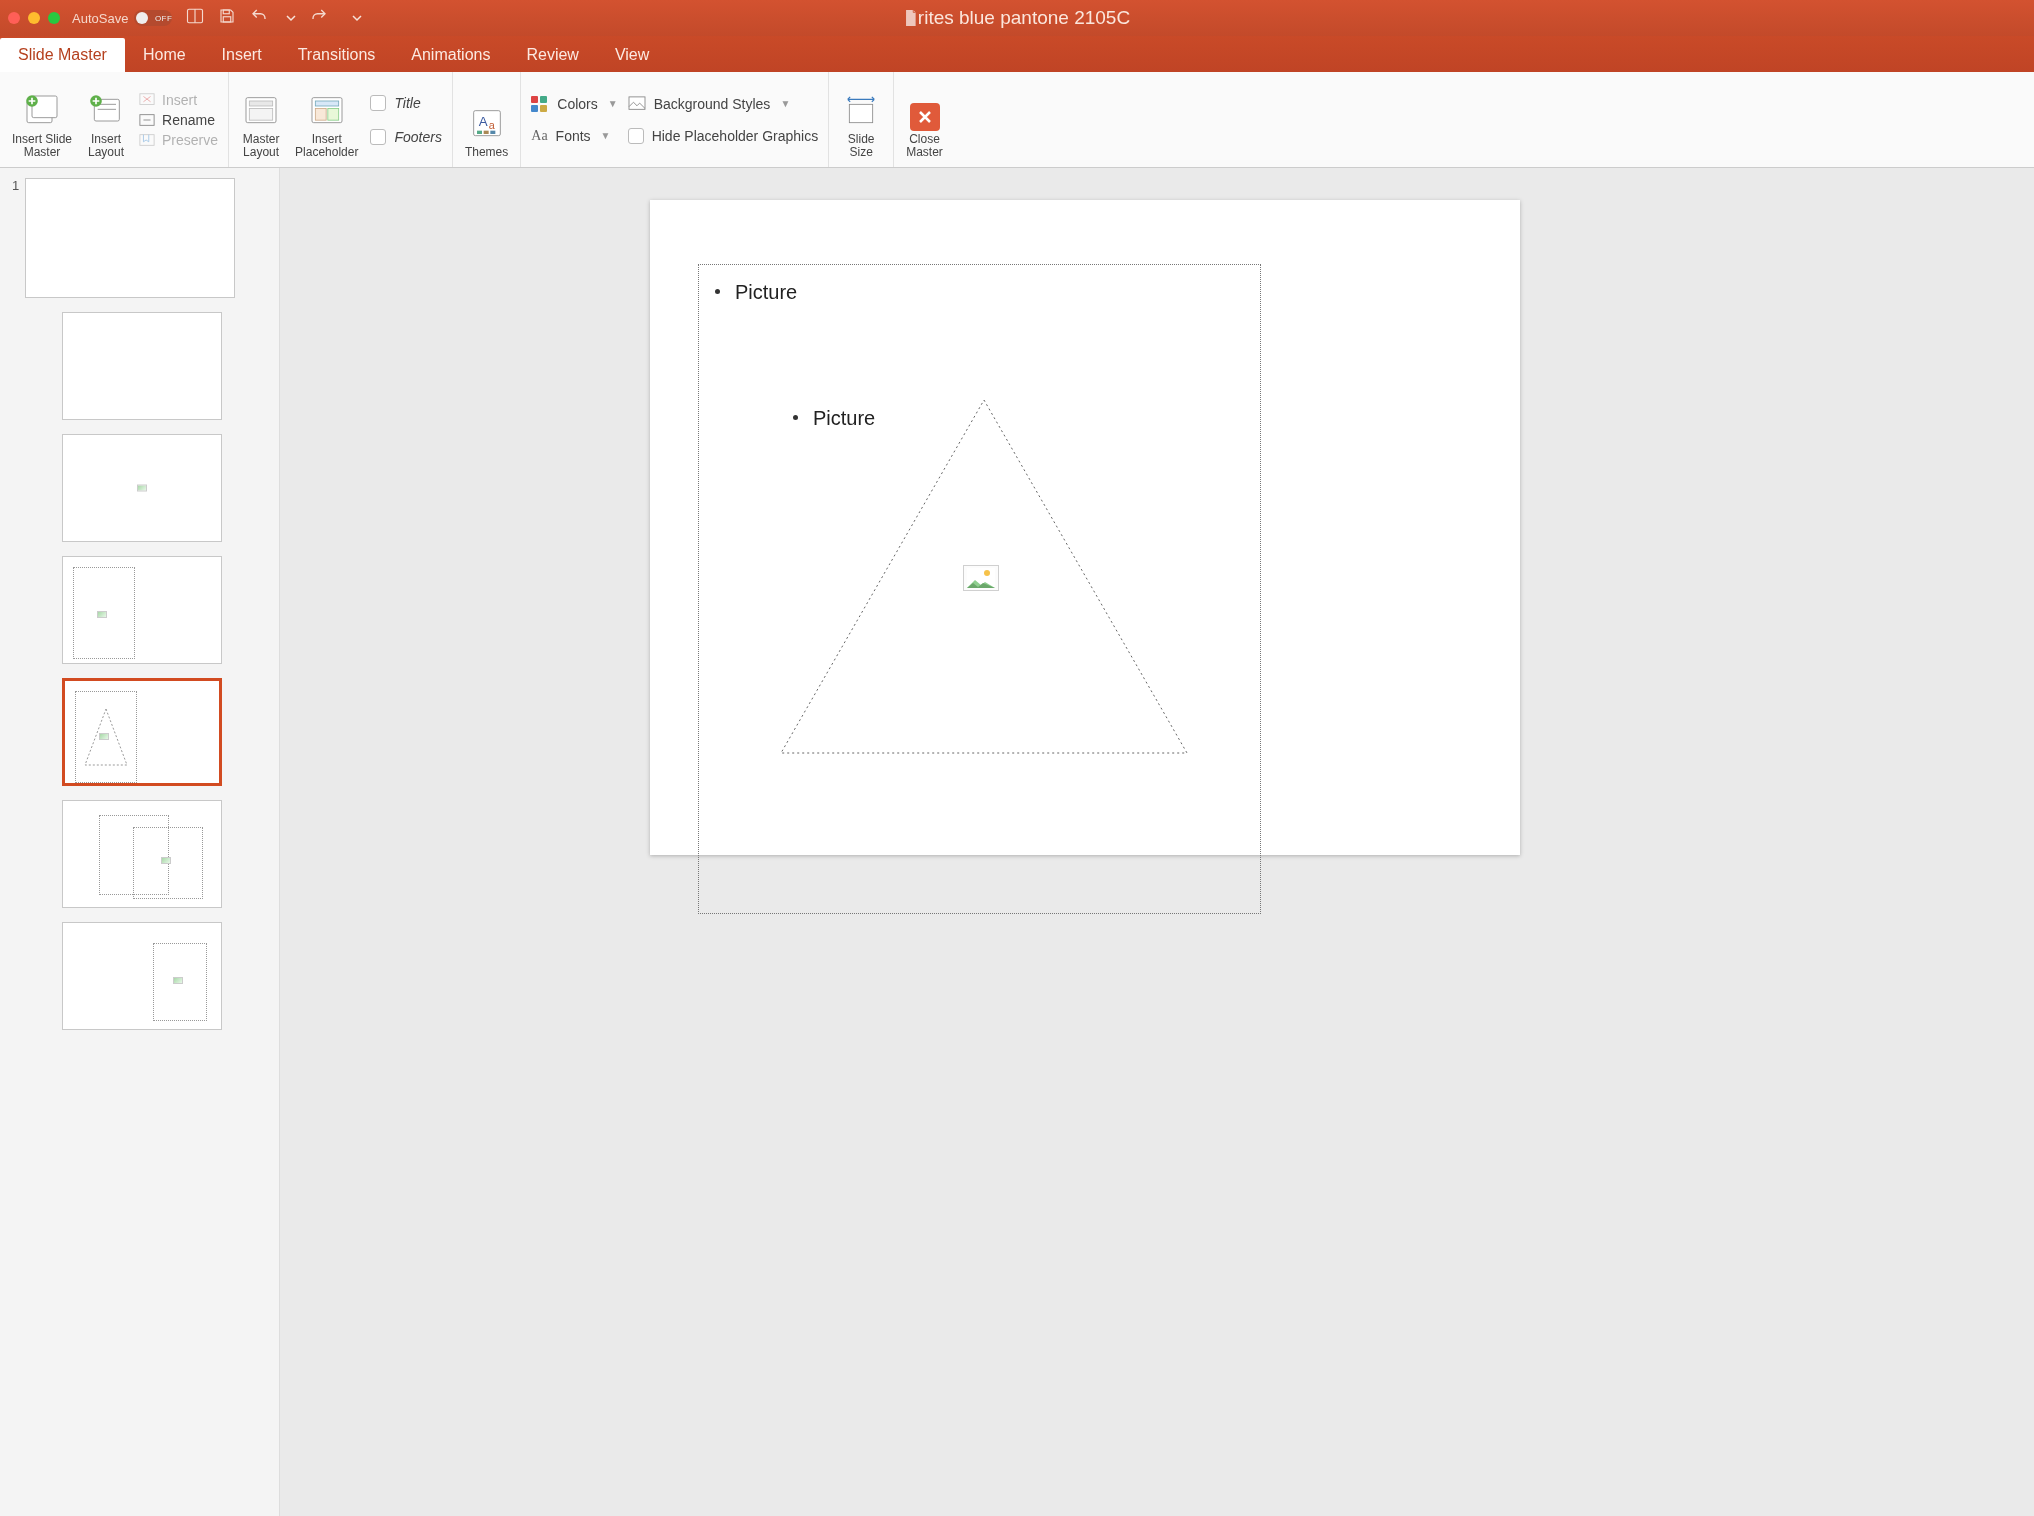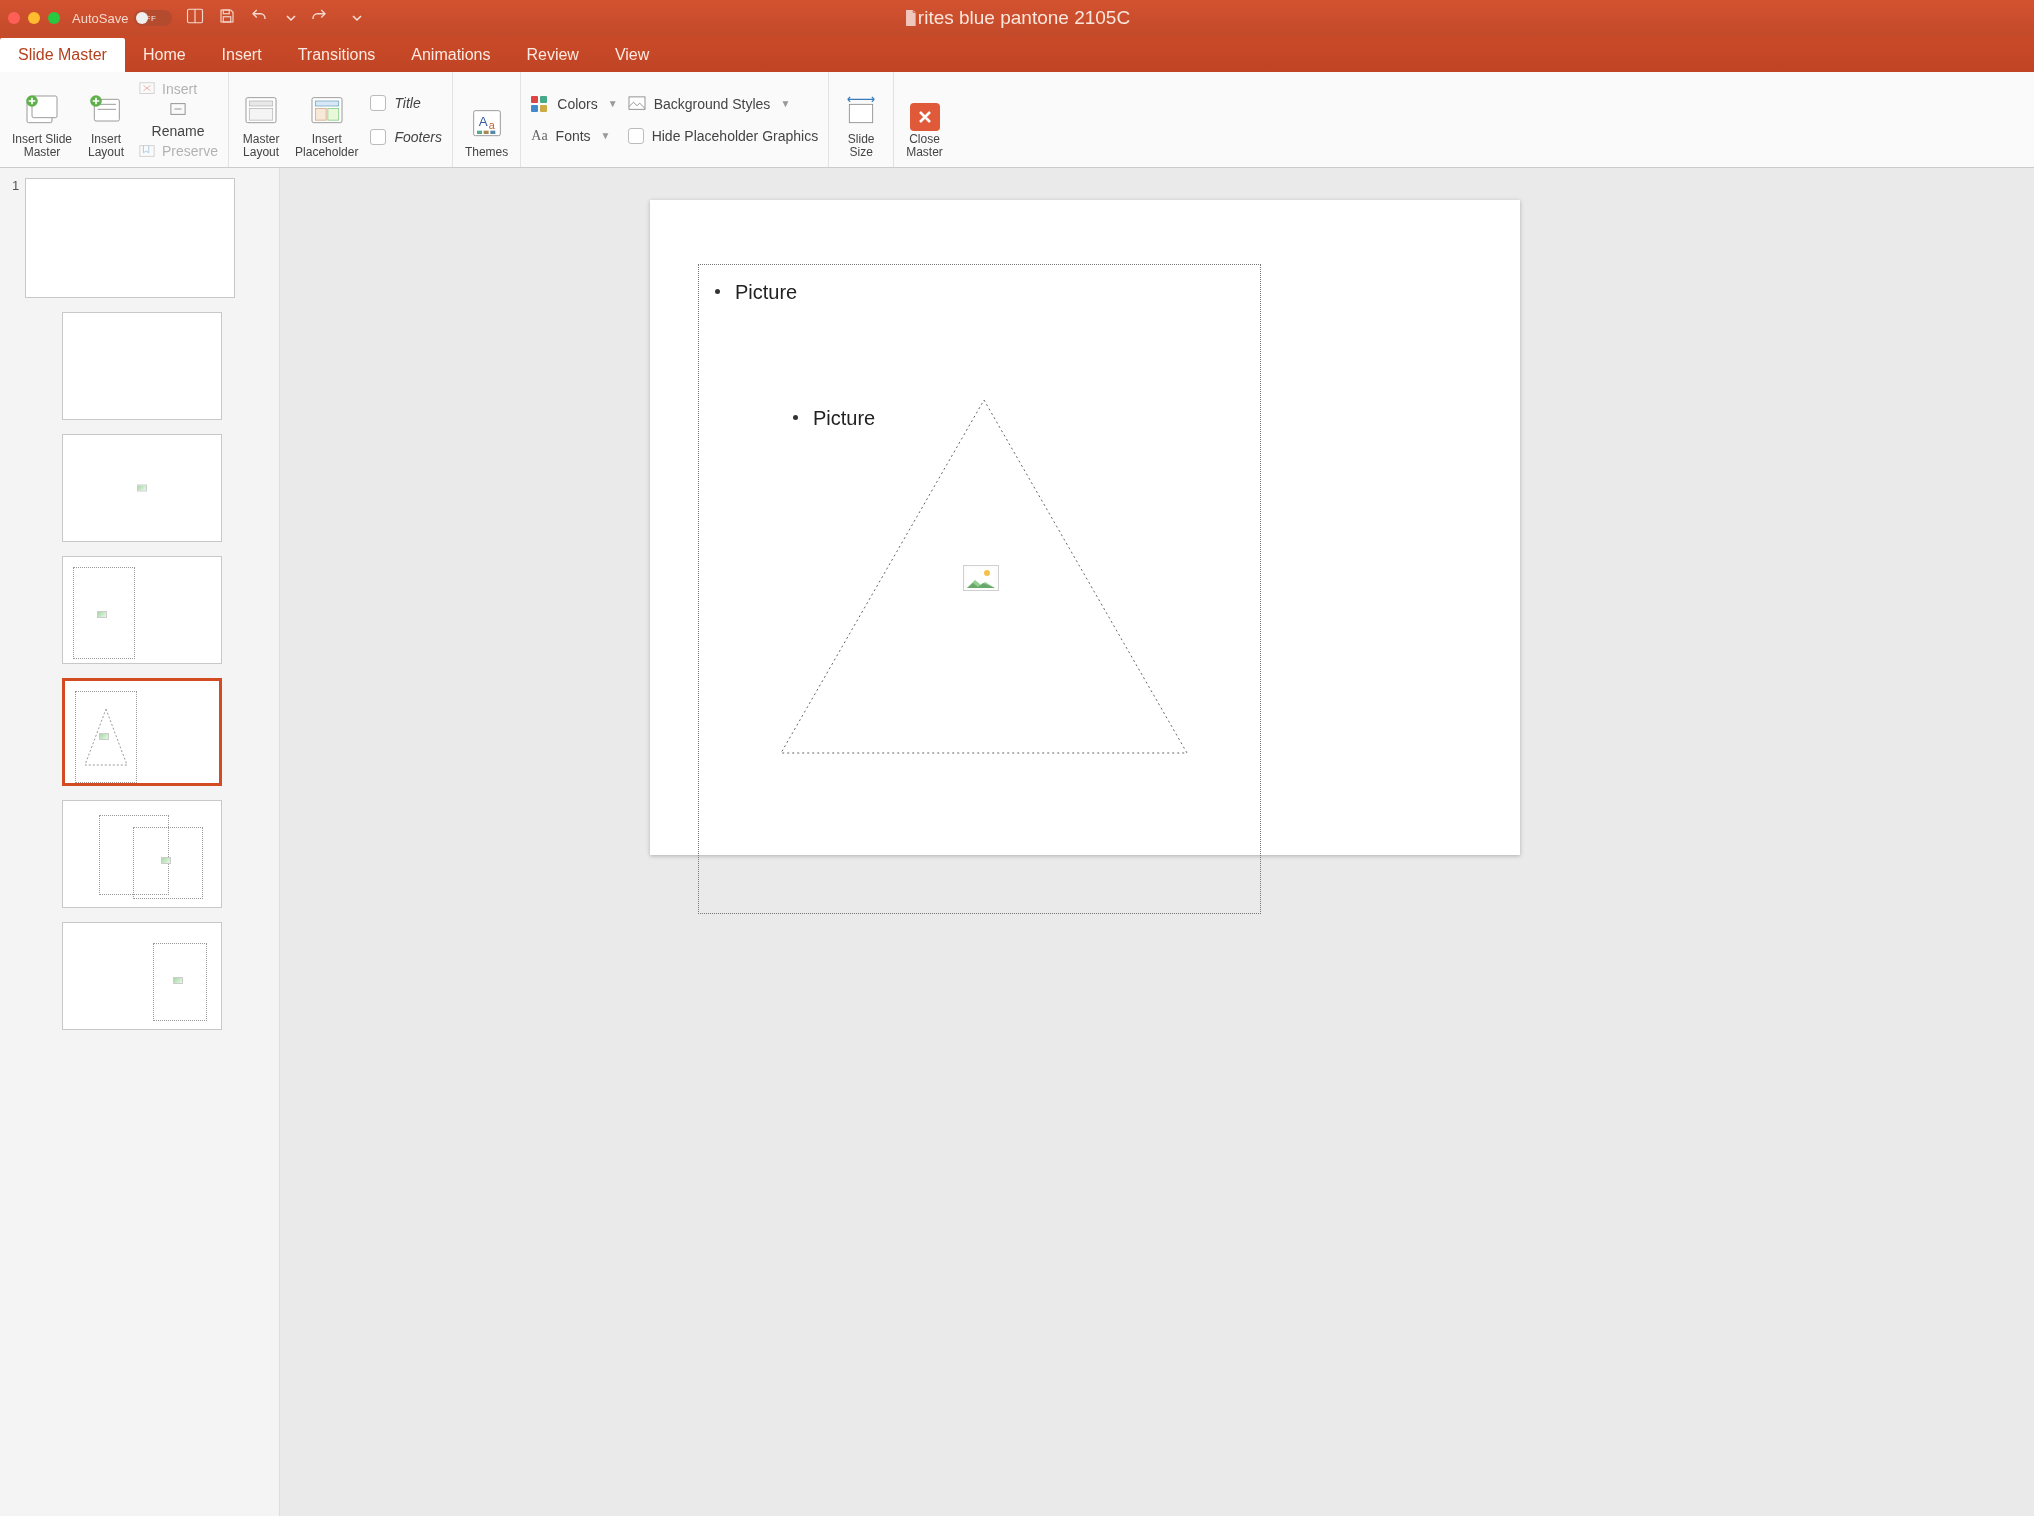--- a/index.html
+++ b/index.html
@@ -18,21 +18,21 @@
   flex-shrink: 0;
 }
 .traffic { display: flex; gap: 8px; margin-right: 12px; }
 .traffic span { width: 12px; height: 12px; border-radius: 50%; display: inline-block; }
 .tl-close { background: #ff5f57; }
 .tl-min { background: #febc2e; }
 .tl-zoom { background: #28c840; }
 .autosave { display: flex; align-items: center; gap: 6px; color: #f5d7cb; font-size: 13px; }
 .toggle { width: 38px; height: 16px; border-radius: 8px; background: #b44a2e; position: relative; display: flex; align-items: center; }
 .toggle .knob { width: 12px; height: 12px; border-radius: 50%; background: #eee; position: absolute; left: 2px; }
-.toggle .off { font-size: 8px; color: #eee; position: absolute; right: 16px; letter-spacing: .5px; }
+.toggle .off { font-size: 8px; color: #eee; position: absolute; right: 0; letter-spacing: .5px; }
 .qat { display: flex; gap: 14px; margin-left: 14px; align-items: center; }
 .qat-icon { width: 18px; height: 18px; fill: #f8e2d9; opacity: .95; }
 .doc-title { position: absolute; left: 50%; transform: translateX(-50%); display: flex; align-items: center; font-size: 19px; text-align: right; }
 .doc-title svg { width: 14px; height: 16px; fill: #fff; opacity: .85; }
 .caret-down { margin-left: 4px; }
 .caret-down svg { width: 10px; height: 10px; fill: #f8e2d9; }
 
 
 .tabsbar {
   height: 36px;
@@ -198,21 +198,21 @@
 Layout</span>
     </div>
     <div class="small-col">
       <div class="small-row" style="opacity:.55;">
         <svg viewBox="0 0 20 18">
             <rect x="2" y="2" width="16" height="12" fill="none" stroke="#aaa"></rect>
             <path d="M6 5l8 6M14 5l-8 6" stroke="#d66"></path>
           </svg>
         <span>Insert</span>
       </div>
-      <div class="small-row" style="color:#444;flex-direction:column;">
+      <div class="small-row" style="color:#444;">
         <svg viewBox="0 0 20 18">
             <rect x="2" y="3" width="16" height="12" fill="none" stroke="#888"></rect>
             <line x1="6" y1="9" x2="14" y2="9" stroke="#888"></line>
           </svg>
         <span>Rename</span>
       </div>
       <div class="small-row" style="opacity:.55;">
         <svg viewBox="0 0 20 18">
             <rect x="2" y="3" width="16" height="12" fill="none" stroke="#aaa"></rect>
             <path d="M6 3v8l3-2 3 2V3" fill="none" stroke="#5a9cd6"></path>

